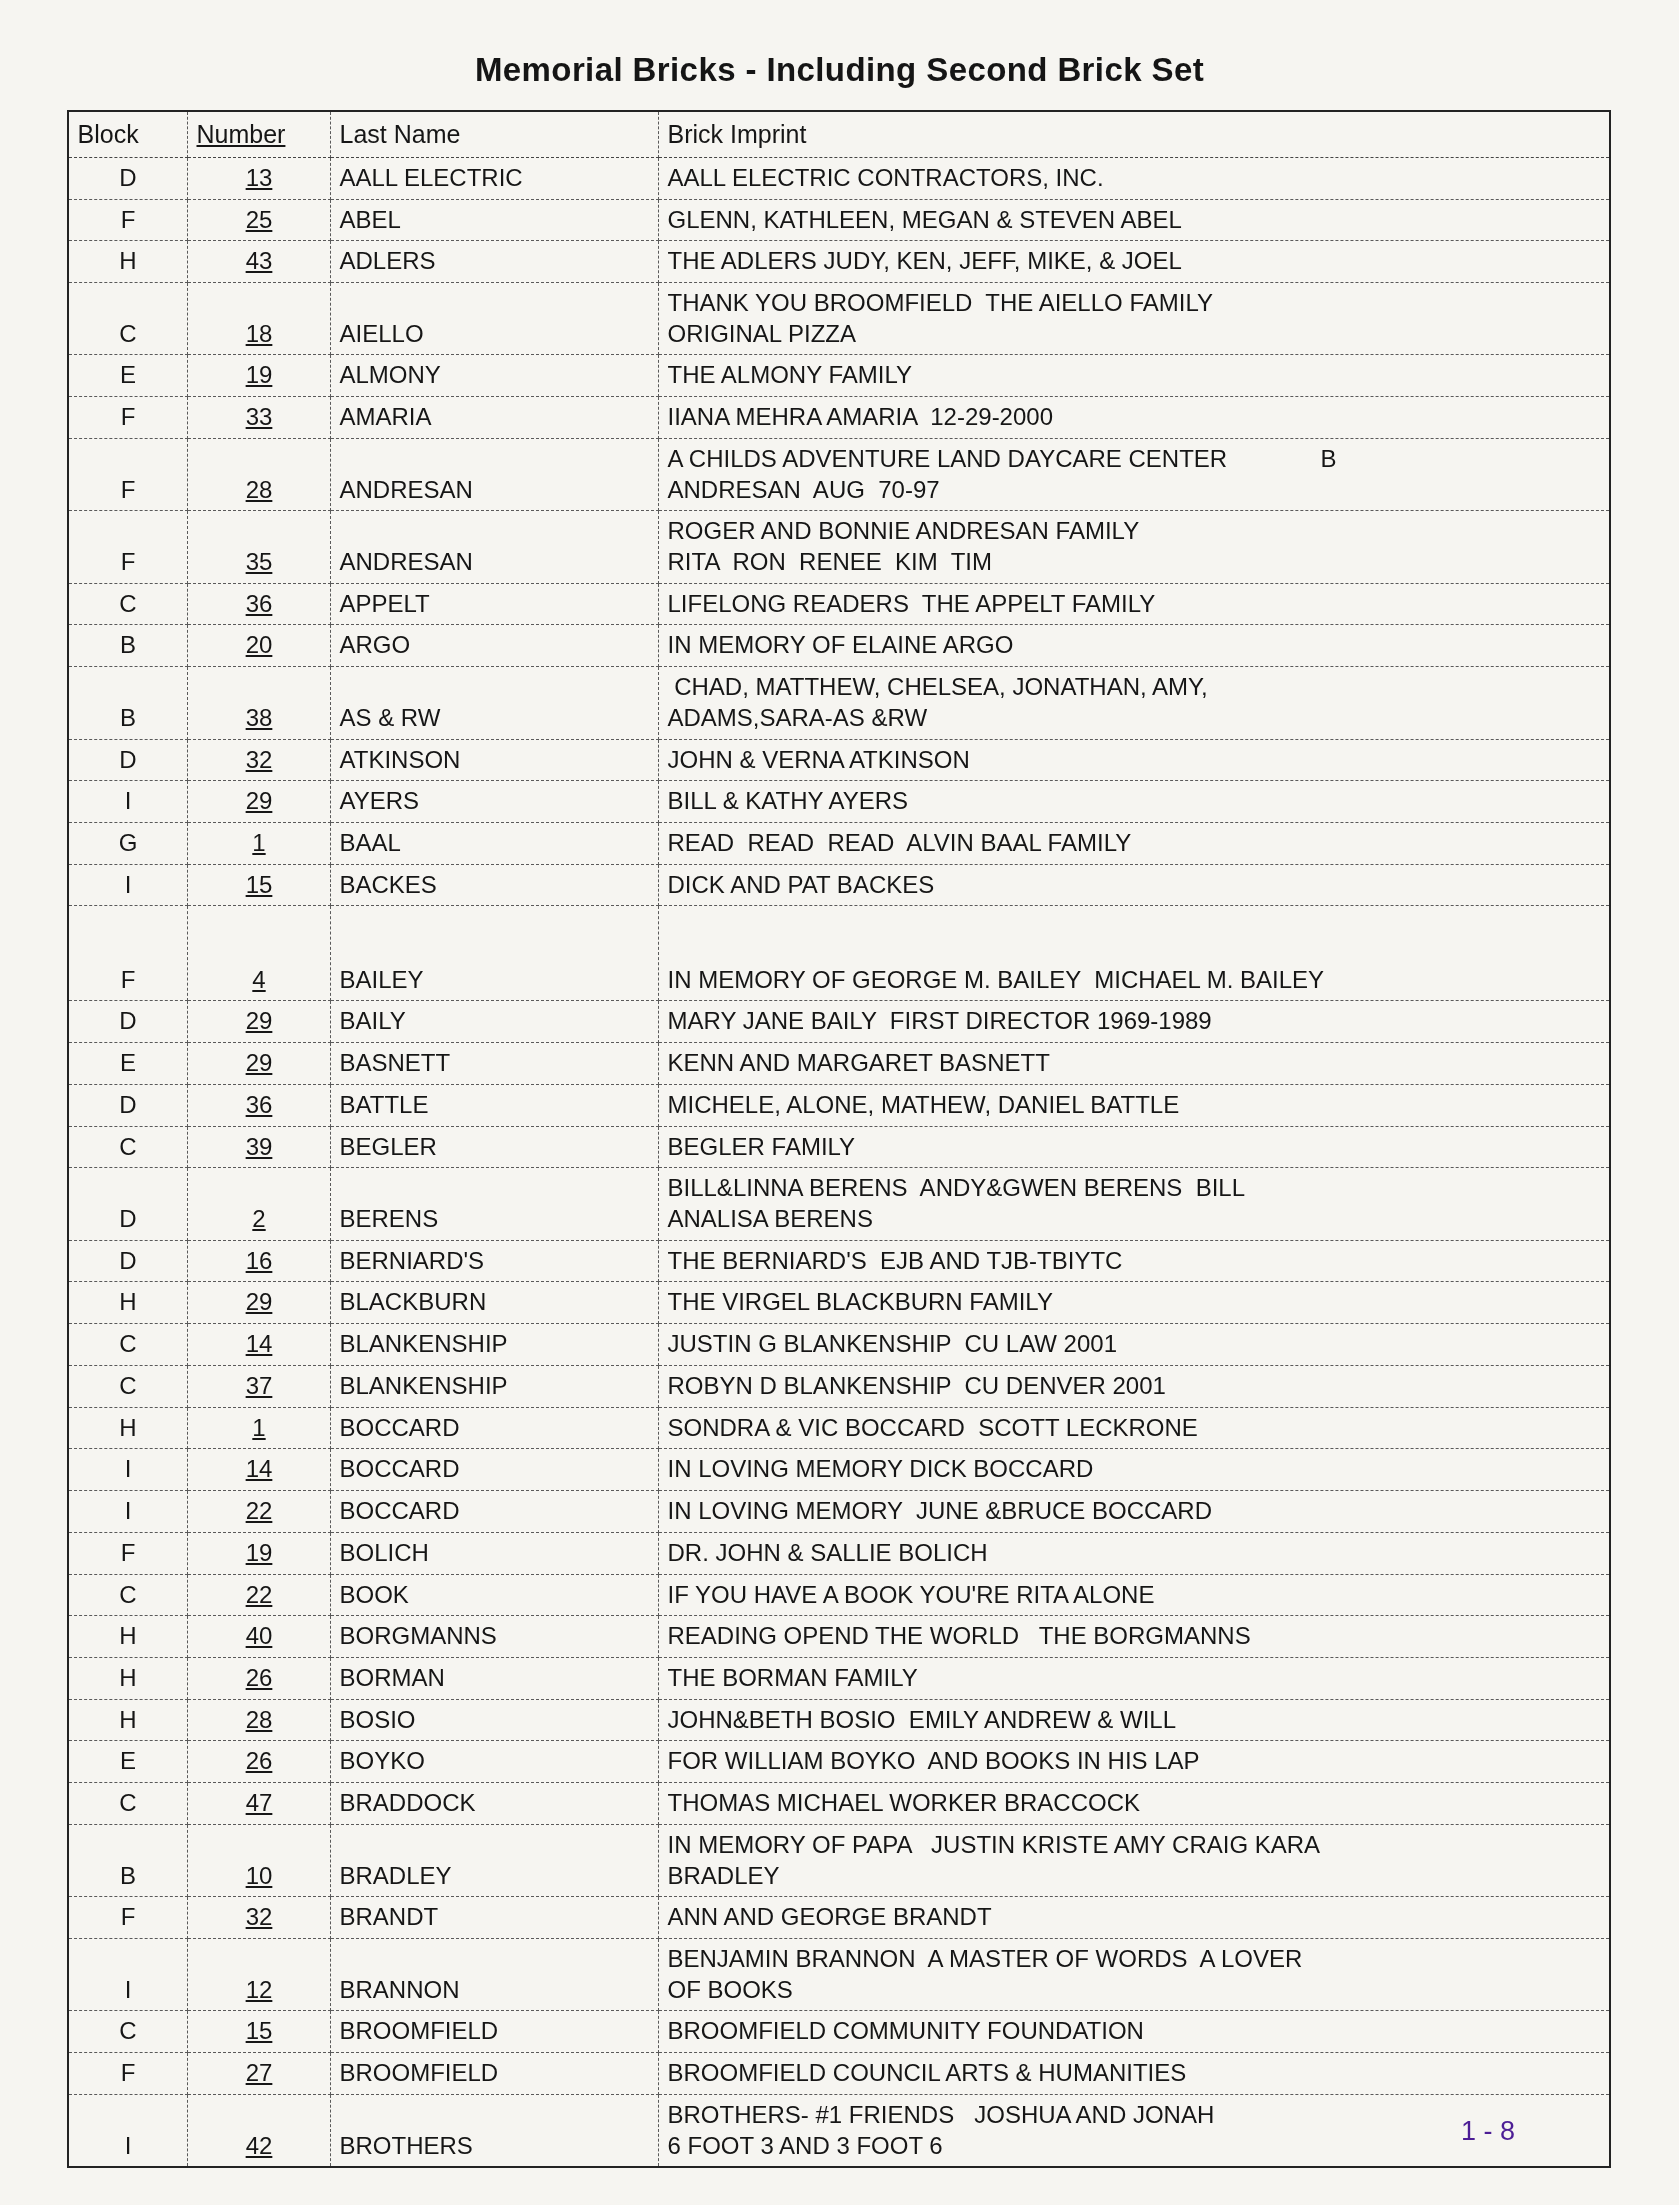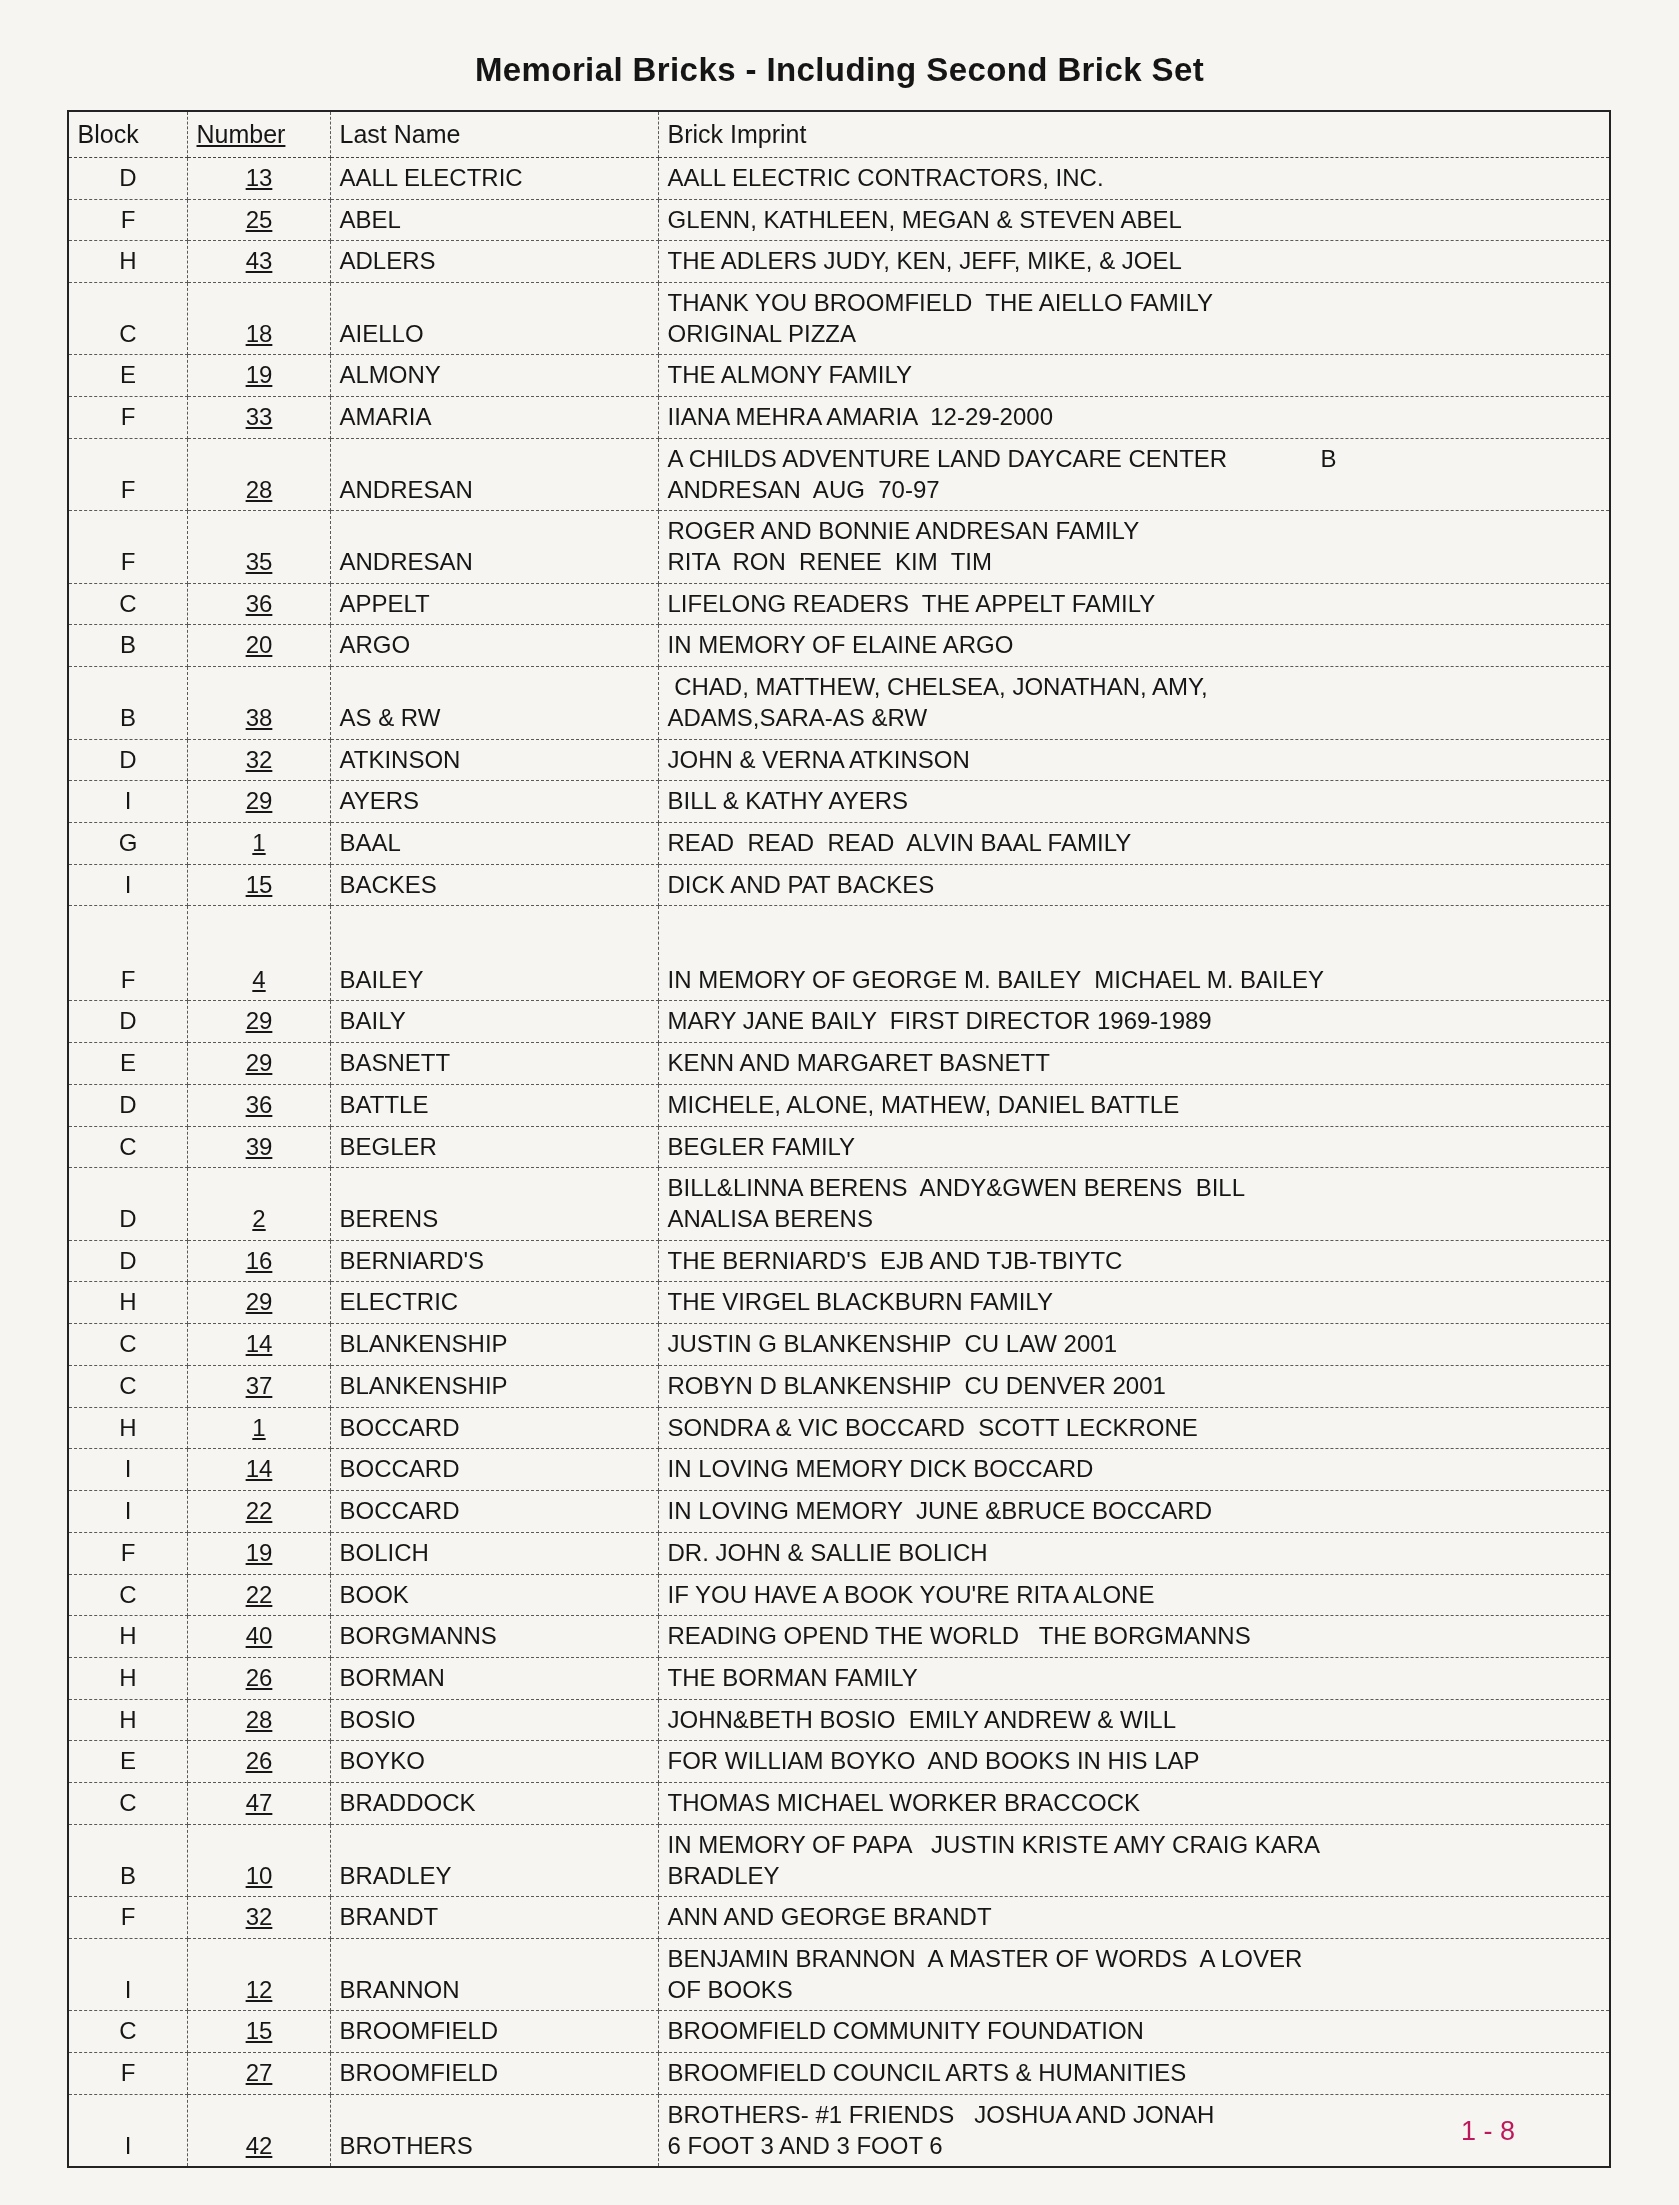--- a/index.html
+++ b/index.html
@@ -73,21 +73,21 @@
     white-space: pre-wrap;
   }
   tr.tall td {
     height: 84px;
   }
   .page-number {
     position: absolute;
     right: 164px;
     bottom: 58px;
     font-size: 27px;
-    color: #be185d;
+    color: #4c1d95;
   }
 </style>
 </head>
 <body>
 
 <h1 class="page-title">Memorial Bricks - Including Second Brick Set</h1>
 
 <div class="table-wrap">
   <table class="bricks">
     <thead>
@@ -232,21 +232,21 @@
         </tr>
         <tr>
           <td class="col-block">D</td>
           <td class="col-number">16</td>
           <td class="col-name">BERNIARD'S</td>
           <td class="col-imprint">THE BERNIARD'S  EJB AND TJB-TBIYTC</td>
         </tr>
         <tr>
           <td class="col-block">H</td>
           <td class="col-number">29</td>
-          <td class="col-name">ELECTRIC</td>
+          <td class="col-name">BLACKBURN</td>
           <td class="col-imprint">THE VIRGEL BLACKBURN FAMILY</td>
         </tr>
         <tr>
           <td class="col-block">C</td>
           <td class="col-number">14</td>
           <td class="col-name">BLANKENSHIP</td>
           <td class="col-imprint">JUSTIN G BLANKENSHIP  CU LAW 2001</td>
         </tr>
         <tr>
           <td class="col-block">C</td>

